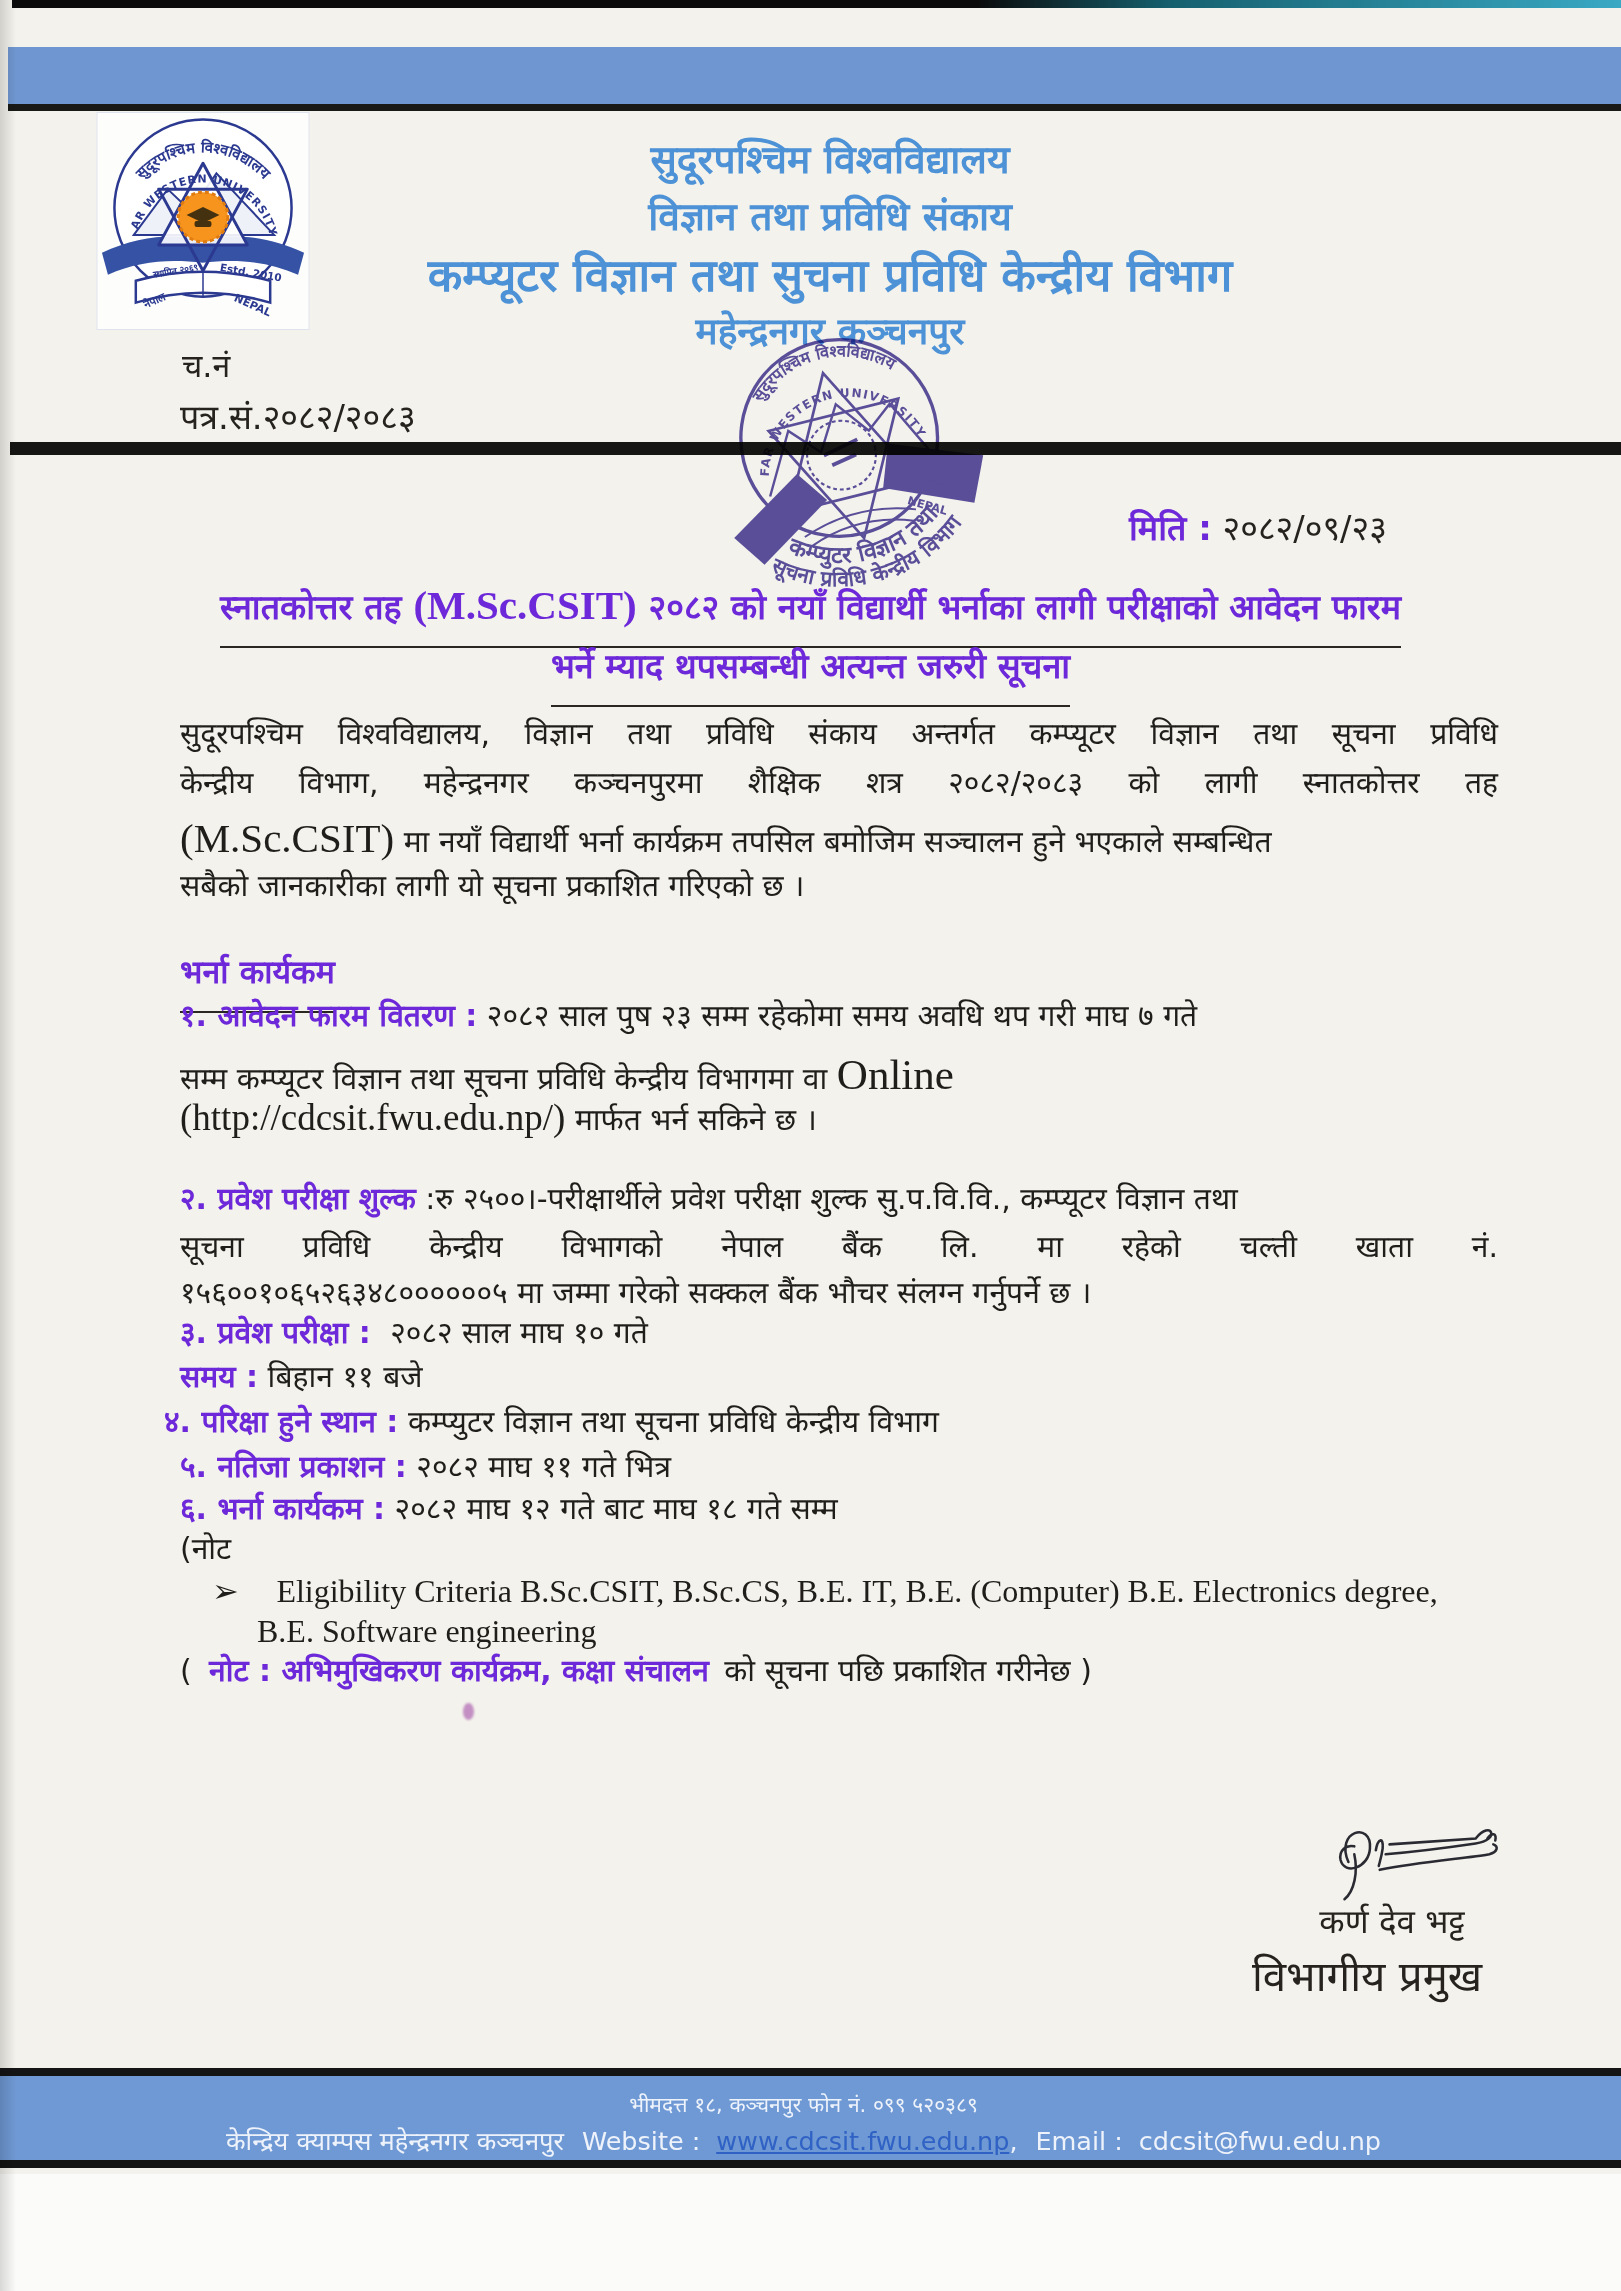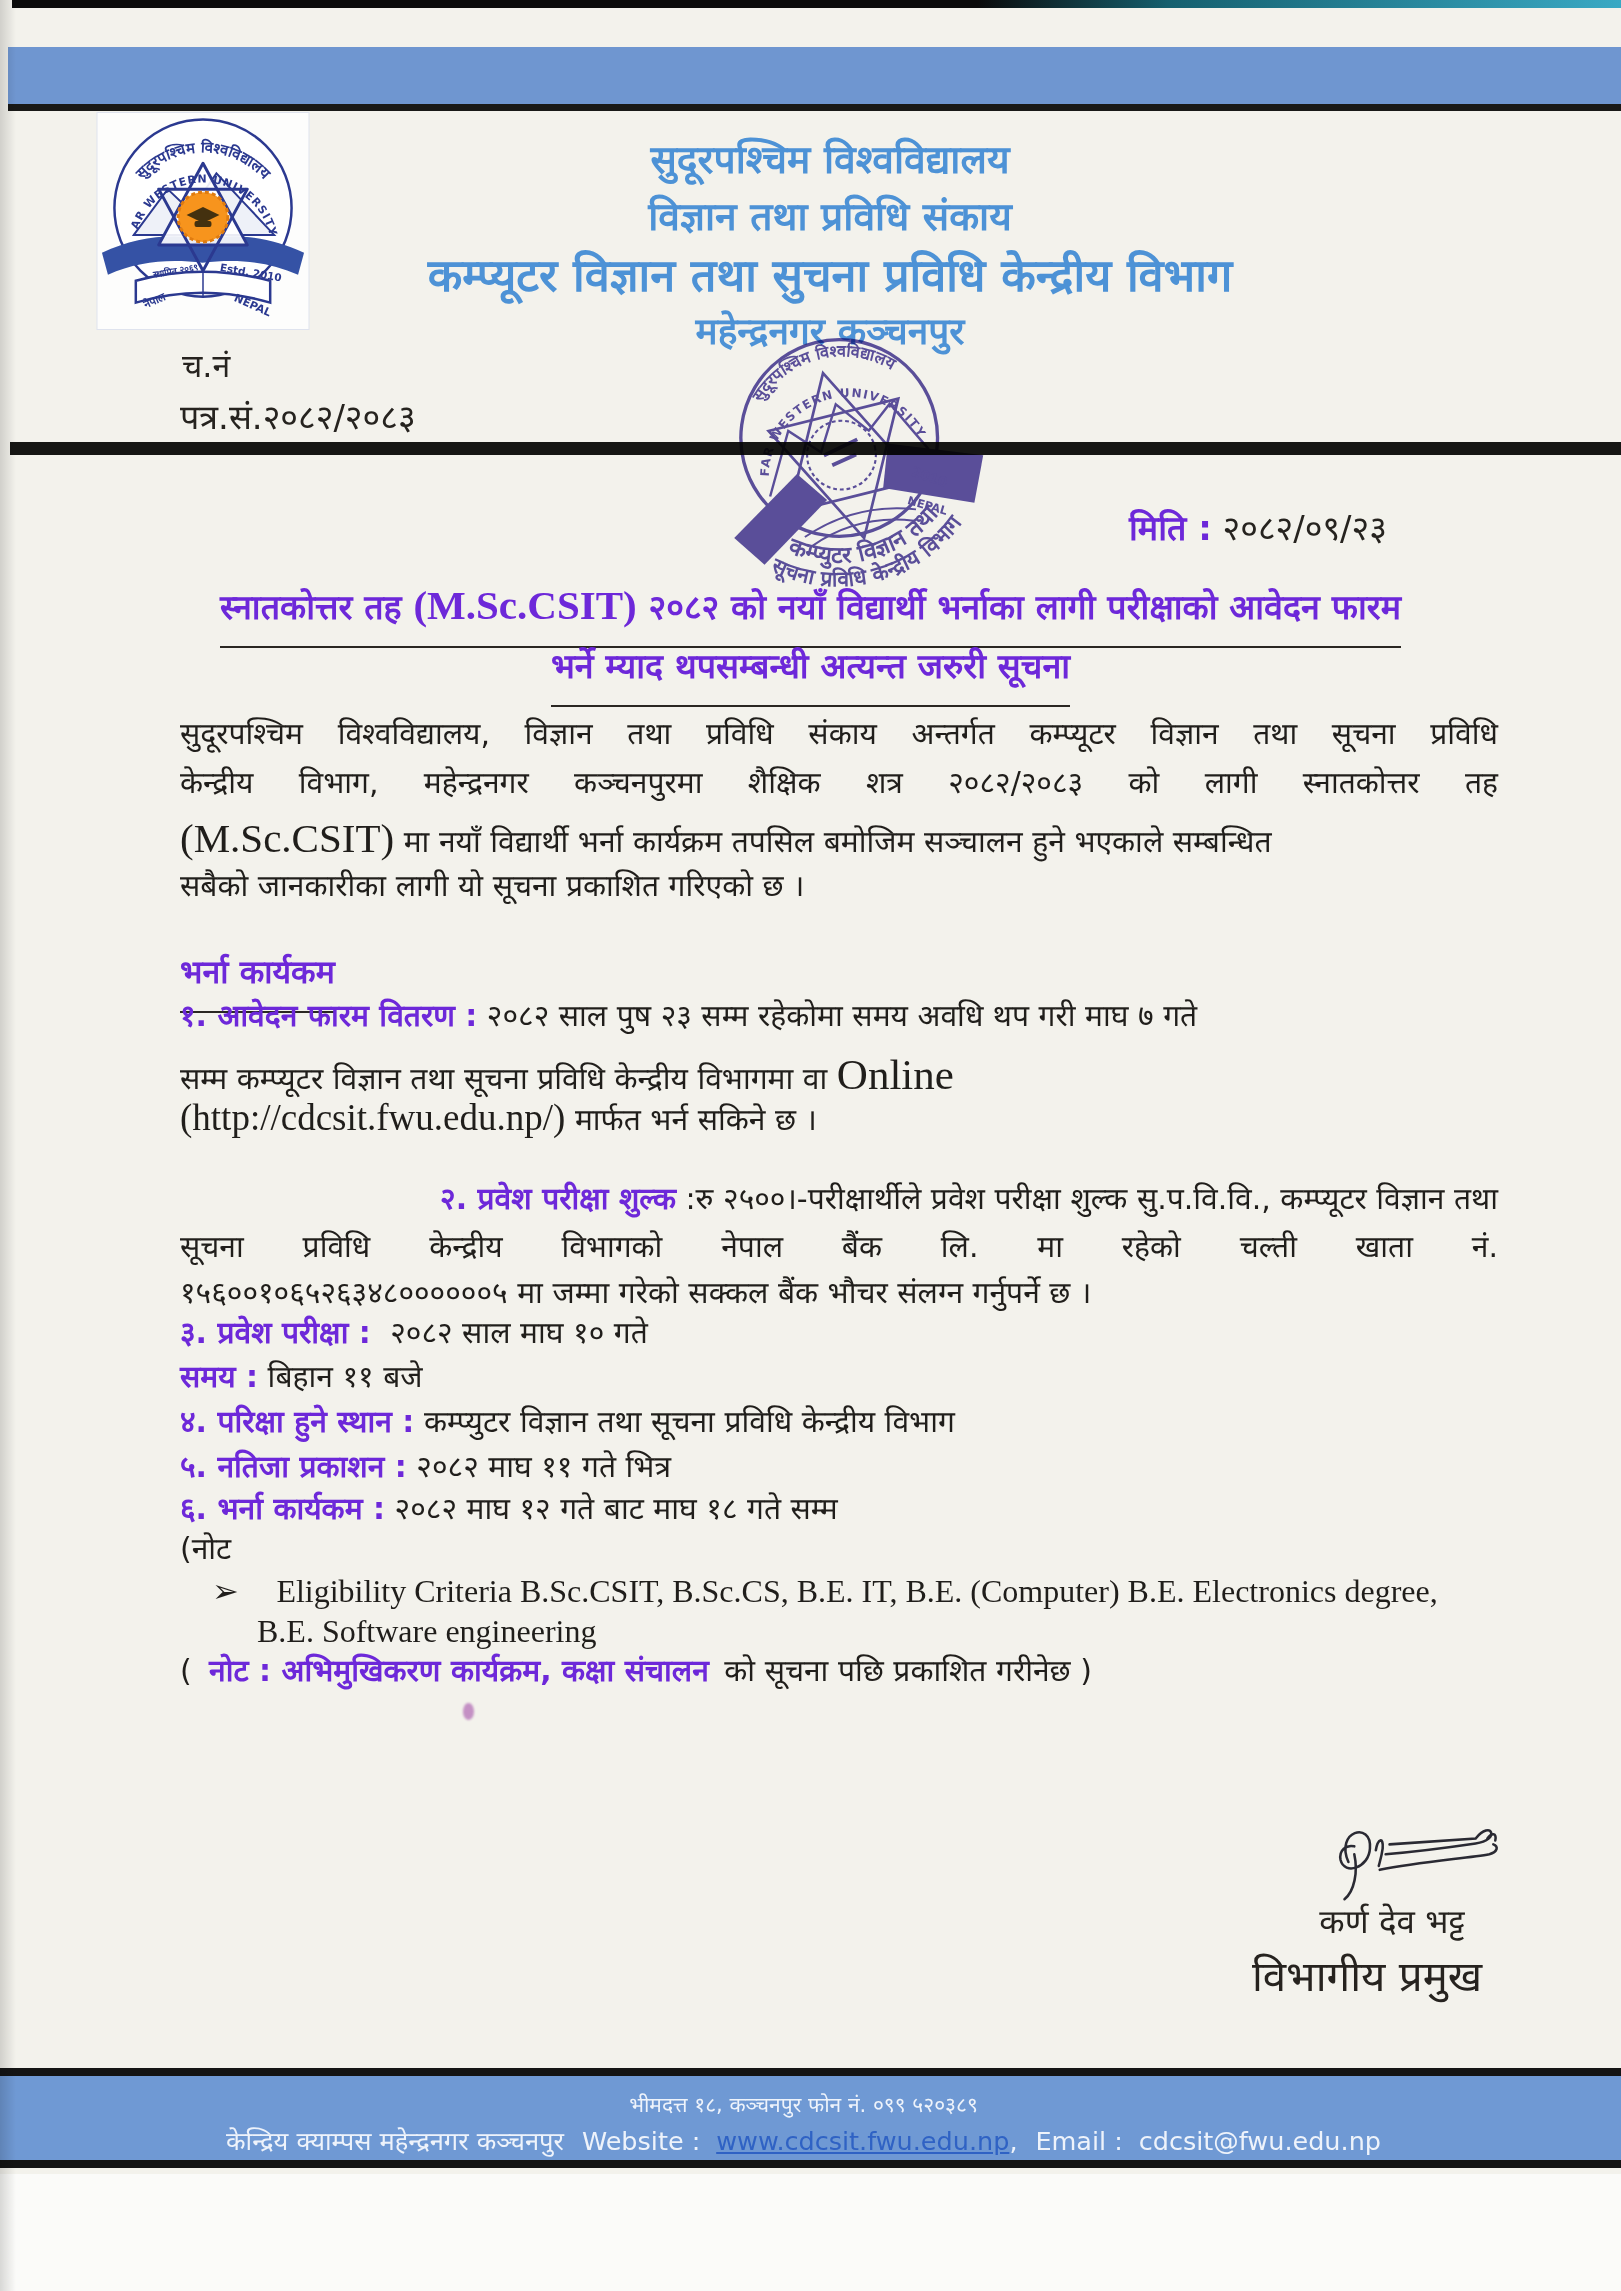--- a/index.html
+++ b/index.html
@@ -136,36 +136,36 @@
   </div>
   <div class="abs body-line" style="left:180px;top:1047px;">
     <span>सम्म कम्प्यूटर विज्ञान तथा सूचना प्रविधि केन्द्रीय विभागमा वा</span>
     <span class="lat" style="font-size:43px;">Online</span>
   </div>
   <div class="abs body-line" style="left:180px;top:1094px;">
     <span class="lat" style="font-size:37px;">(http://cdcsit.fwu.edu.np/)</span>
     <span>मार्फत भर्न सकिने छ ।</span>
   </div>
 
-  <div class="abs body-line" style="left:180px;top:1179px;width:1318px;white-space:normal;text-align:right;">
+  <div class="abs body-line" style="left:180px;top:1179px;width:1318px;white-space:normal;">
     <span class="b">२. प्रवेश परीक्षा शुल्क</span>
     <span>:रु २५००।-परीक्षार्थीले प्रवेश परीक्षा शुल्क सु.प.वि.वि., कम्प्यूटर विज्ञान तथा</span>
   </div>
   <div class="abs body-line jline" style="left:180px;top:1227px;">सूचना प्रविधि केन्द्रीय विभागको नेपाल बैंक लि. मा रहेको चल्ती खाता नं.</div>
   <div class="abs body-line" style="left:180px;top:1273px;">१५६००१०६५२६३४८००००००५ मा जम्मा गरेको सक्कल बैंक भौचर संलग्न गर्नुपर्ने छ ।</div>
 
   <div class="abs body-line" style="left:180px;top:1313px;">
     <span class="b">३. प्रवेश परीक्षा :</span>
     <span style="margin-left:9.8px;">२०८२ साल माघ १० गते</span>
   </div>
   <div class="abs body-line" style="left:180px;top:1357px;">
     <span class="b">समय :</span>
     <span>बिहान ११ बजे</span>
   </div>
-  <div class="abs body-line" style="left:180px;top:1402px;text-align:center;">
+  <div class="abs body-line" style="left:164px;top:1402px;text-align:center;">
     <span class="b">४. परिक्षा हुने स्थान :</span>
     <span>कम्प्युटर विज्ञान तथा सूचना प्रविधि केन्द्रीय विभाग</span>
   </div>
   <div class="abs body-line" style="left:180px;top:1447px;">
     <span class="b">५. नतिजा प्रकाशन :</span>
     <span>२०८२ माघ ११ गते भित्र</span>
   </div>
   <div class="abs body-line" style="left:180px;top:1489px;">
     <span class="b">६. भर्ना कार्यकम :</span>
     <span>२०८२ माघ १२ गते बाट माघ १८ गते सम्म</span>

